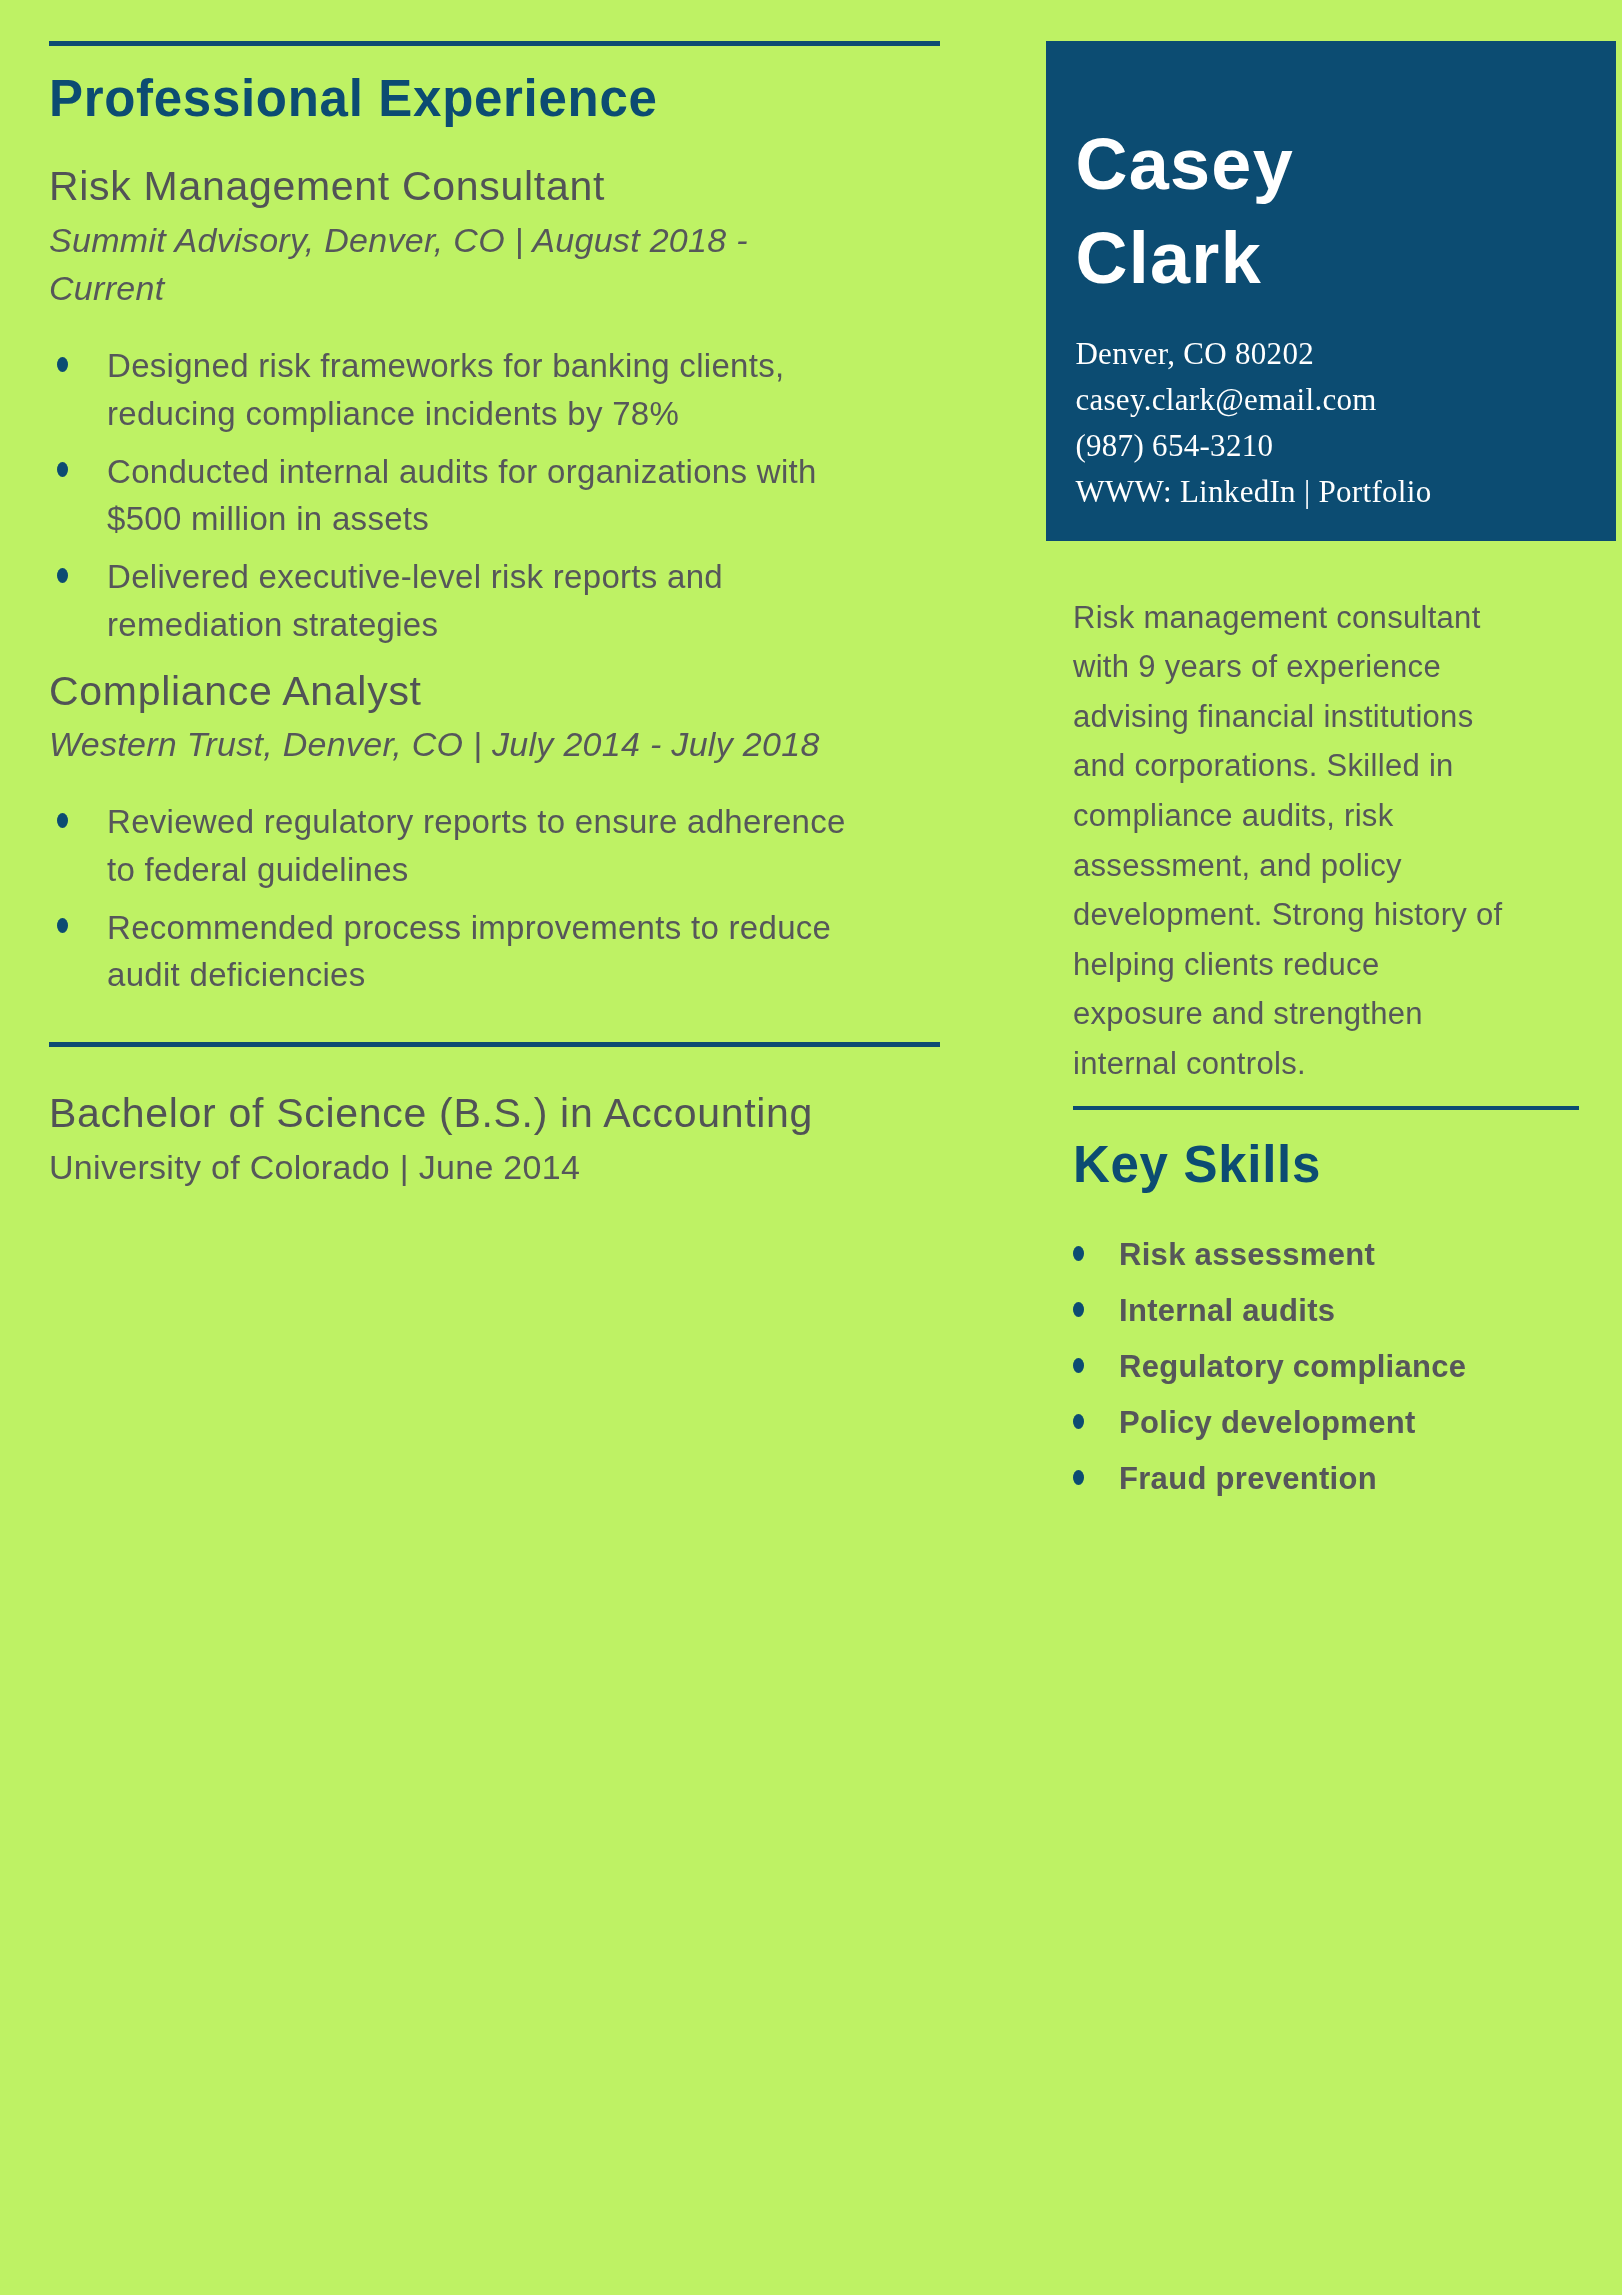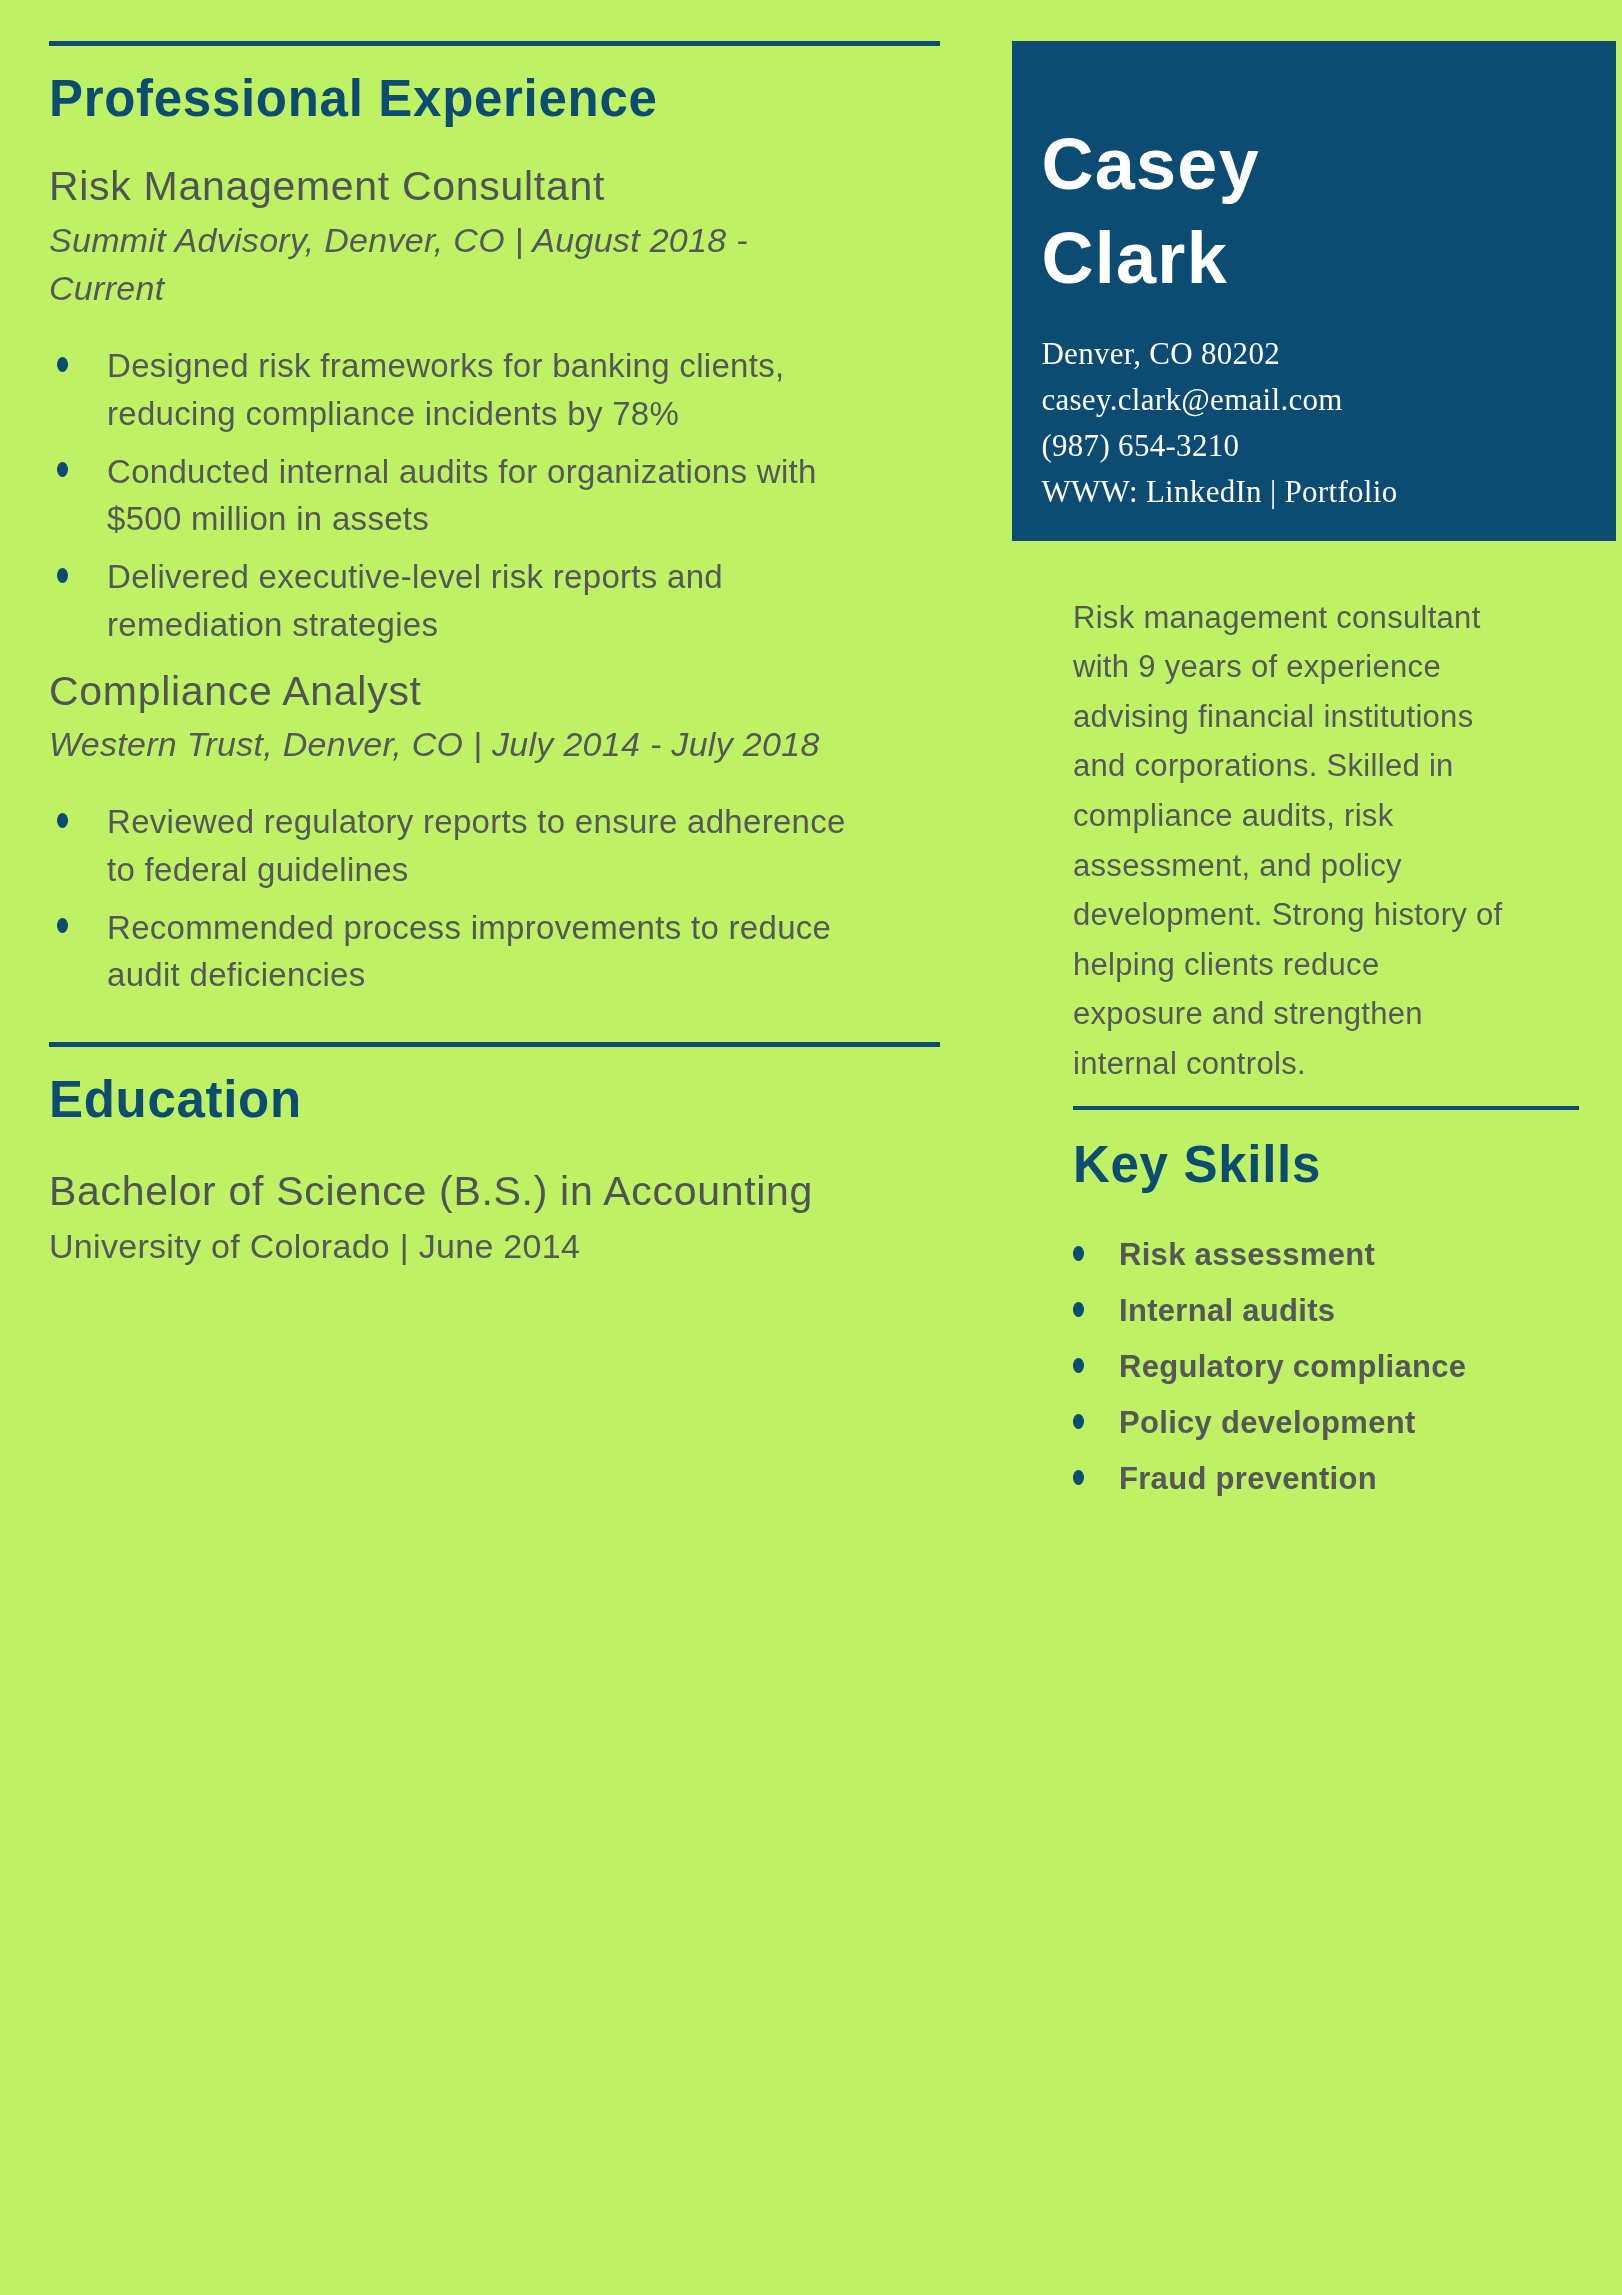--- a/index.html
+++ b/index.html
@@ -44,21 +44,21 @@
   }
   .rule-edu{margin-top:43px;}
   .degree{margin-top:42px;}
   .edu-meta{
     font-size:34px;color:var(--body-gray);letter-spacing:0.3px;
     line-height:1.42;margin:6.5px 0 0 0;
   }
 
   
   .right-col{position:absolute;left:1012px;top:41px;width:604px;}
-  .name-box{background:var(--blue);padding:77px 29.4px 26px 29.4px;}
+  .name-box{background:var(--blue);padding:77px 29.4px 26px 29.4px;margin-left:34px;}
   .name span{
     display:block;color:#ffffff;font-weight:bold;
     font-size:72px;line-height:1.3;letter-spacing:1.3px;
   }
   .contact{margin-top:26px;font-family:Liberation Serif, serif;}
   .contact p{
     margin:0;color:#ffffff;font-size:31px;line-height:1.48;letter-spacing:0.3px;
   }
   .summary{
     margin:52px 37px 0 61px;width:432px;
@@ -114,21 +114,20 @@
         </li>
         <li>
           <span class="dot"></span>
           <span>Recommended process improvements to reduce audit deficiencies</span>
         </li>
       </ul>
     </section>
 
     <div class="rule rule-edu"></div>
 
-    <h1 class="section-title">Education</h1>
 
     <h2 class="role degree">Bachelor of Science (B.S.) in Accounting</h2>
     <p class="edu-meta">University of Colorado | June 2014</p>
   </div>
 
   <div class="right-col">
 
     <div class="name-box">
       <div class="name">
         <span>Casey</span>

